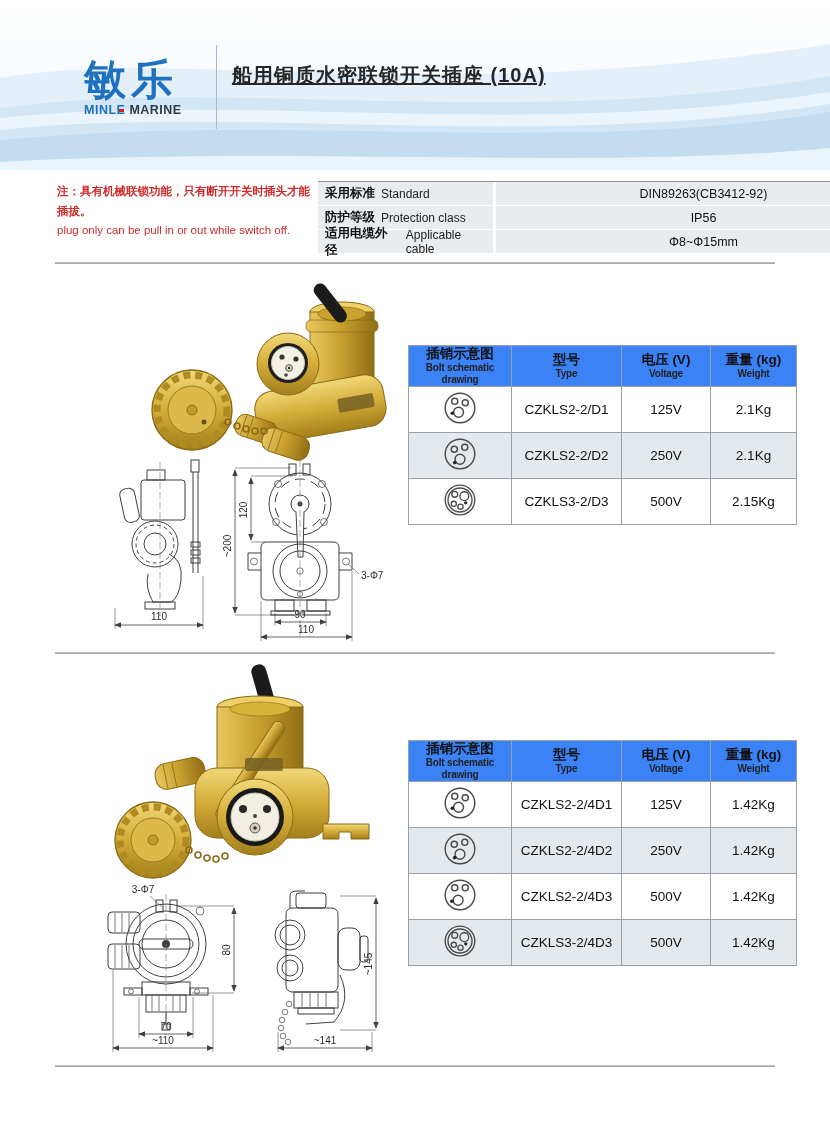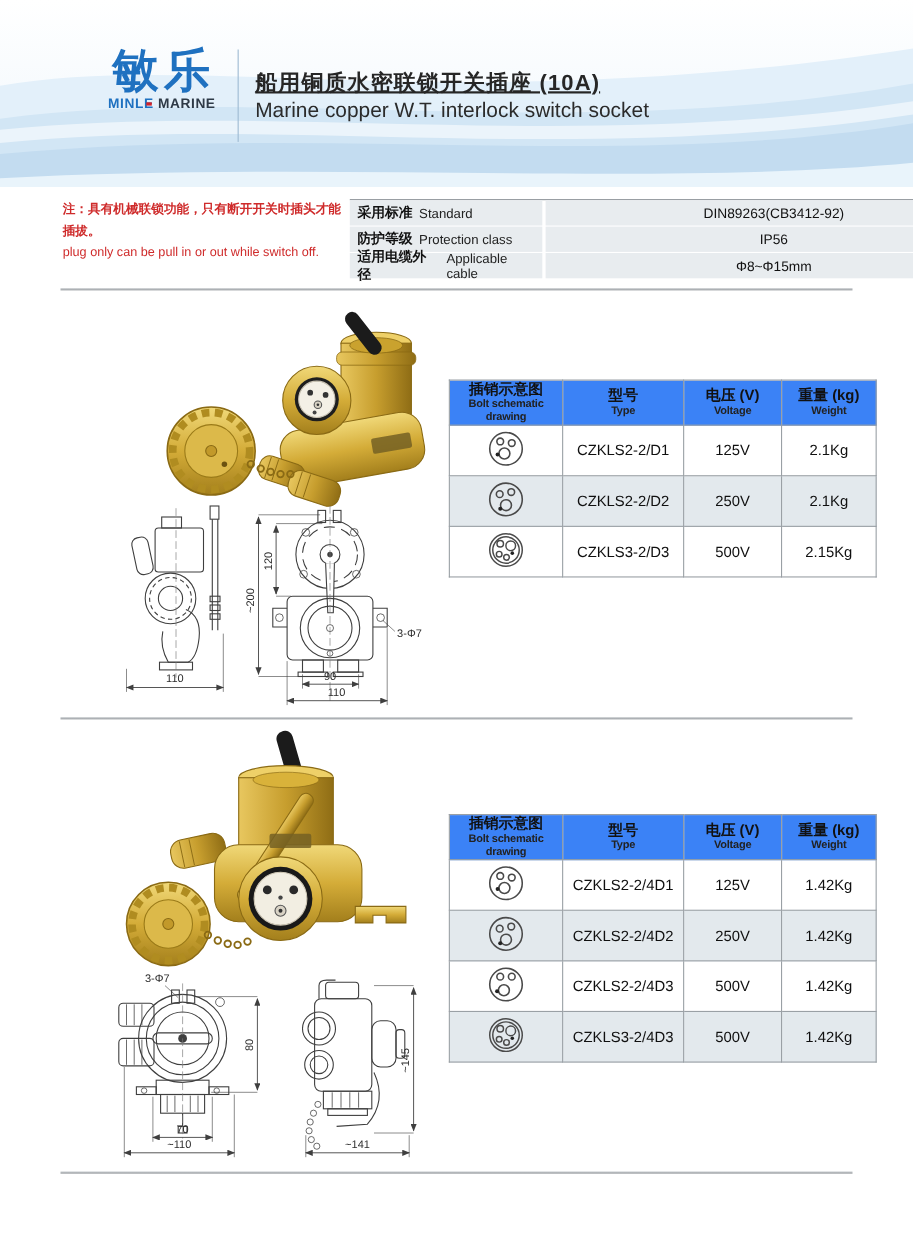--- a/index.html
+++ b/index.html
@@ -3,21 +3,21 @@
 <meta charset="utf-8">
 <style>
   html,body{margin:0;padding:0;background:#fff;}
   .page{position:relative;width:830px;height:1126px;background:#fff;overflow:hidden;
         font-family:"Liberation Sans",sans-serif;color:#222;}
   .abs{position:absolute;}
 
   
   .hdr{left:0;top:0;width:830px;height:170px;}
   .hdr svg{position:absolute;left:0;top:0;}
-  .logo{left:84px;top:42px;width:112px;text-align:right;}
+  .logo{left:84px;top:58px;width:112px;text-align:left;}
   .logo-cn{font-size:42px;font-weight:bold;color:#1f71c0;letter-spacing:5px;line-height:44px;}
   .logo-en{font-size:12.5px;font-weight:bold;letter-spacing:.5px;margin-top:1px;white-space:nowrap;}
   .logo-en .blue{color:#1f71c0;}
   .logo-en .e{color:#1f71c0;position:relative;}
   .logo-en .e::after{content:"";position:absolute;left:2px;top:6px;width:5px;height:2.5px;background:#d2232a;}
   .logo-en .dark{color:#2e3a47;margin-left:4px;}
   .vline{left:216px;top:45px;width:1px;height:84px;background:#9db9d2;}
   .title-cn{left:232px;top:62px;font-size:20px;font-weight:bold;color:#262626;letter-spacing:1px;text-decoration:underline;}
   .title-en{left:232px;top:90px;font-size:19px;color:#2b2b2b;}
 
@@ -119,21 +119,20 @@
       <path d="M0,140 C300,112 560,156 830,112 L830,170 L0,170 Z" fill="#c3dcf0"></path>
       <path d="M0,118 C250,92 520,140 830,92 L830,104 C520,152 250,104 0,130 Z" fill="#ffffff" opacity="0.55"></path>
       <path d="M0,162 C300,146 600,170 830,148 L830,170 L0,170 Z" fill="#e9f4fb"></path>
     </svg>
     <div class="abs logo">
       <div class="logo-cn">敏乐</div>
       <div class="logo-en"><span class="blue">MINL</span><span class="e">E</span><span class="dark">MARINE</span></div>
     </div>
     <div class="abs vline"></div>
     <div class="abs title-cn">船用铜质水密联锁开关插座 (10A)</div>
-    <div class="abs title-en">Marine copper W.T. interlock switch socket</div>
   </div>
 
   <div class="abs note">
     <div class="note-cn">注：具有机械联锁功能，只有断开开关时插头才能插拔。</div>
     <div class="note-en">plug only can be pull in or out while switch off.</div>
   </div>
 
   <div class="abs spec">
     <div class="spec-row">
       <div class="spec-label">

